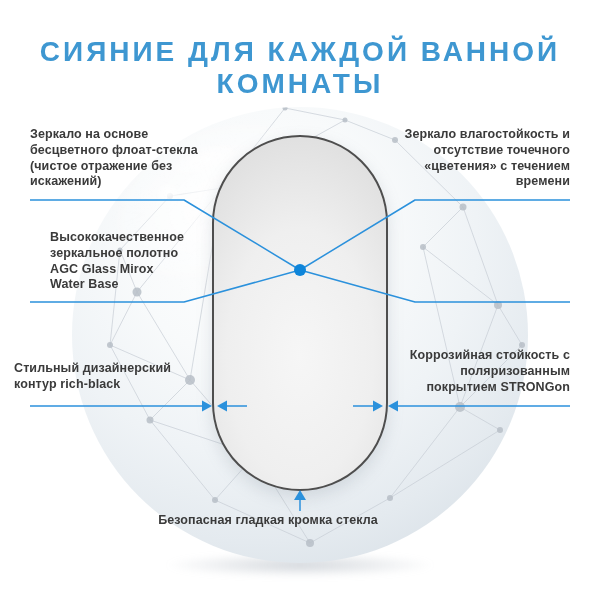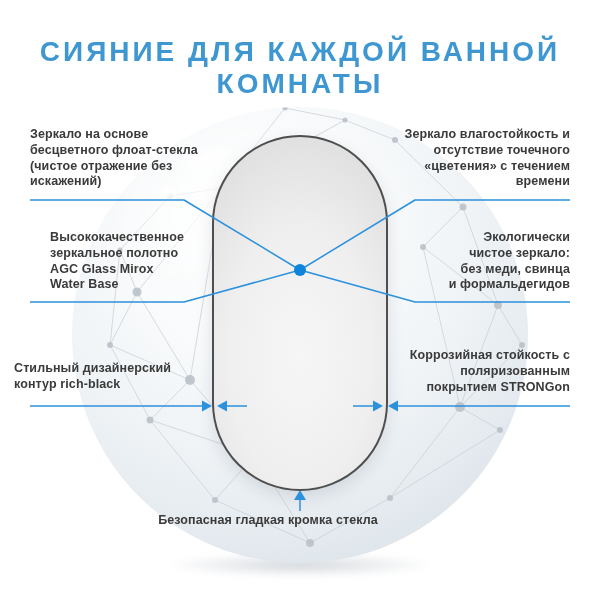--- a/index.html
+++ b/index.html
@@ -177,23 +177,19 @@
 зеркальное полотно
 AGC Glass Mirox
 Water Base</div>
   <div class="label" style="left:14px; top:361px;">Стильный дизайнерский
 контур rich-black</div>
 
   <div class="label right" style="right:30px; top:127px;">Зеркало влагостойкость и
 отсутствие точечного
 «цветения» с течением
 времени</div>
-  <div class="label right" style="right:30px; top:230px;">Экологически
-чистое зеркало:
-без меди, свинца
-и формальдегидов</div>
   <div class="label right" style="right:30px; top:348px;">Коррозийная стойкость с
 поляризованным
 покрытием STRONGon</div>
 
   <div class="label bottom" style="top:513px;">Безопасная гладкая кромка стекла</div>
 
 </div>
 
 </body></html>

